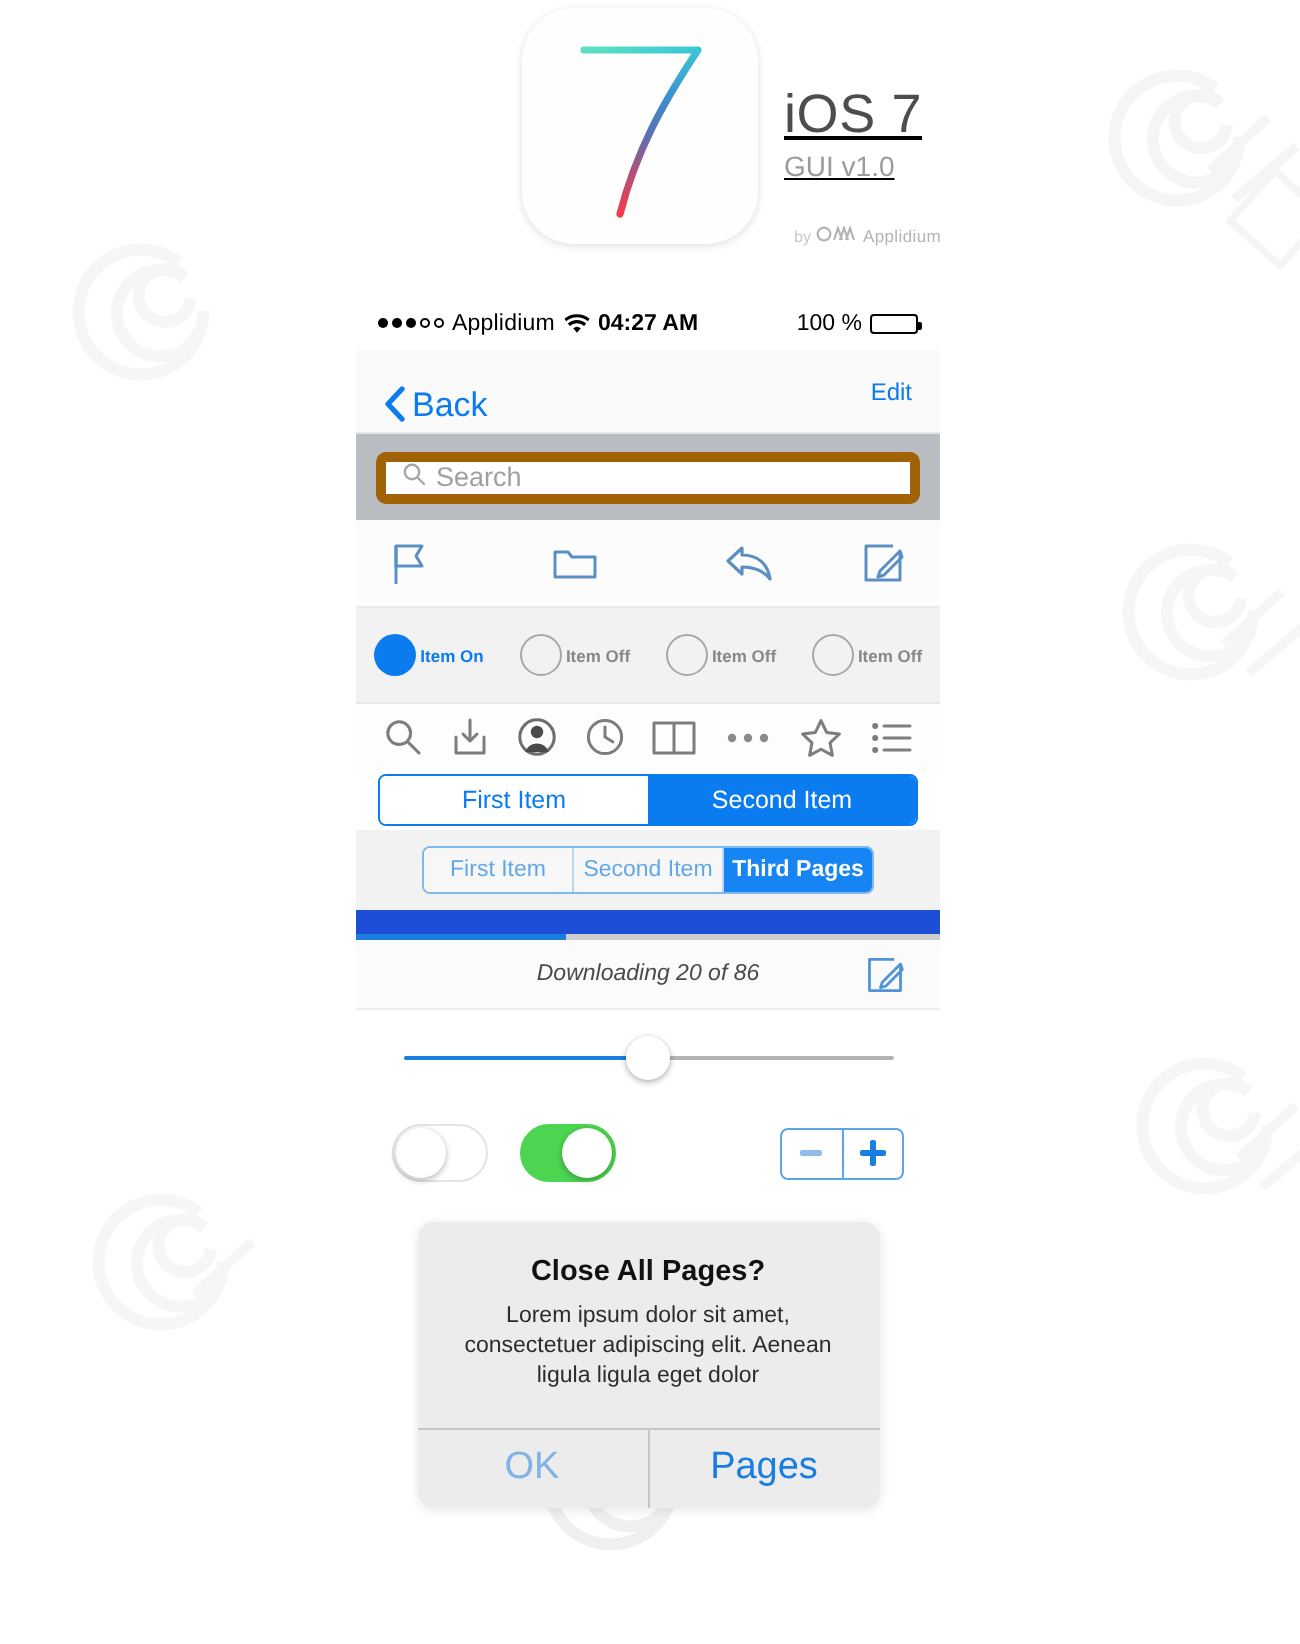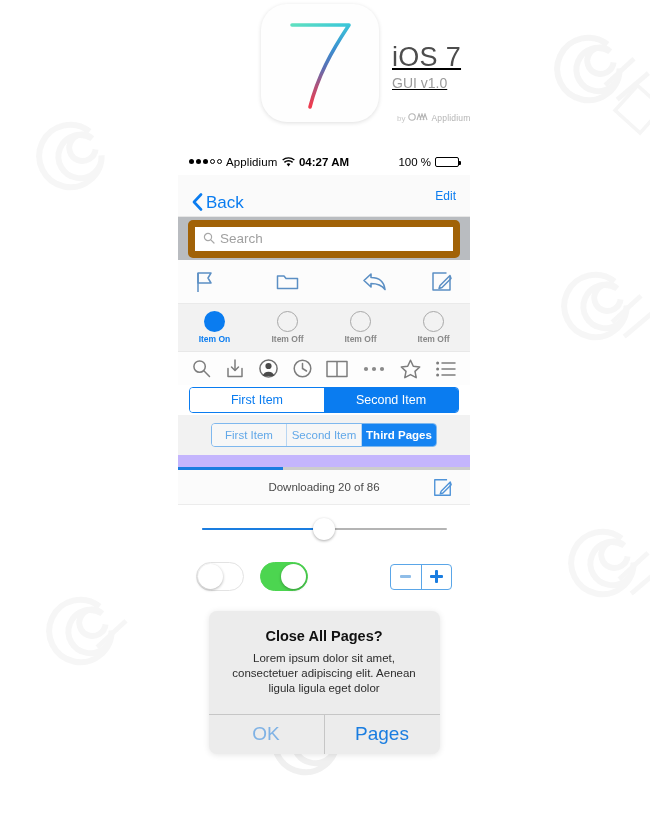--- a/index.html
+++ b/index.html
@@ -112,44 +112,44 @@
   }
   #edit-button { color:#0a7cf0; font-size:12px; cursor:pointer; }
 
   
   #search-row {
     height:43px; background:#b9bcc0;
     display:flex; align-items:center; padding:0 10px;
   }
   #search-field {
     flex:1; height:26px; background:#fff;
-    border-radius:5px; border:7px solid #a16207;
+    border-radius:5px; border:5px solid #a16207;
     display:flex; align-items:center; gap:5px;
-    padding:12px 8px;
+    padding:0 8px;
   }
   #search-placeholder { color:#a0a0a0; font-size:13.5px; }
 
   
   #mail-toolbar {
     height:44px; background:#fcfcfc;
     display:flex; align-items:center;
     padding:0 17px;
     border-bottom:1px solid #eaeaea;
   }
   #mail-toolbar .ti { cursor:pointer; display:flex; align-items:center; }
   #mail-toolbar .spacer { flex:1; }
 
   
   #radio-row {
     height:48px; background:#f2f2f2;
     display:flex; align-items:center;
     border-bottom:1px solid #e8e8e8;
   }
   .radio-cell {
-    flex:1; display:flex; flex-direction:column;
+    flex:1; display:flex; flex-direction:row;
     align-items:center; justify-content:center; gap:2px;
     cursor:pointer;
   }
   .radio-circle { width:21px; height:21px; border-radius:50%; }
   .radio-circle.on { background:#0a7cf0; }
   .radio-circle.off { border:1px solid #a8a8a8; background:transparent; }
   .radio-label { font-size:8.5px; font-weight:bold; }
   .radio-label.on { color:#0a7cf0; }
   .radio-label.off { color:#888; }
 
@@ -187,21 +187,21 @@
     border:1px solid #7fb8ee; border-radius:4px; overflow:hidden;
   }
   #seg3 .seg {
     flex:1; display:flex; align-items:center; justify-content:center;
     font-size:11.5px; cursor:pointer;
   }
   #seg3 .seg.inactive { background:#f7f7f7; color:#62a8e8; border-right:1px solid #b9d6f2; }
   #seg3 .seg.active { background:#1684f2; color:#fff; font-weight:bold; }
 
   
-  #progress-row { background:#c4b5fd; padding-top:12px; }
+  #progress-row { background:#1d4ed8; padding-top:12px;font-style:italic; }
   #progress-track {
     height:2.5px; background:#cdcdcd; width:100%;
   }
   #progress-fill { height:100%; background:#1a7de0; }
   #download-bar {
     height:35px; background:#fbfbfb;
     display:flex; align-items:center; justify-content:center;
     position:relative;
     border-bottom:1px solid #ececec;
   }

